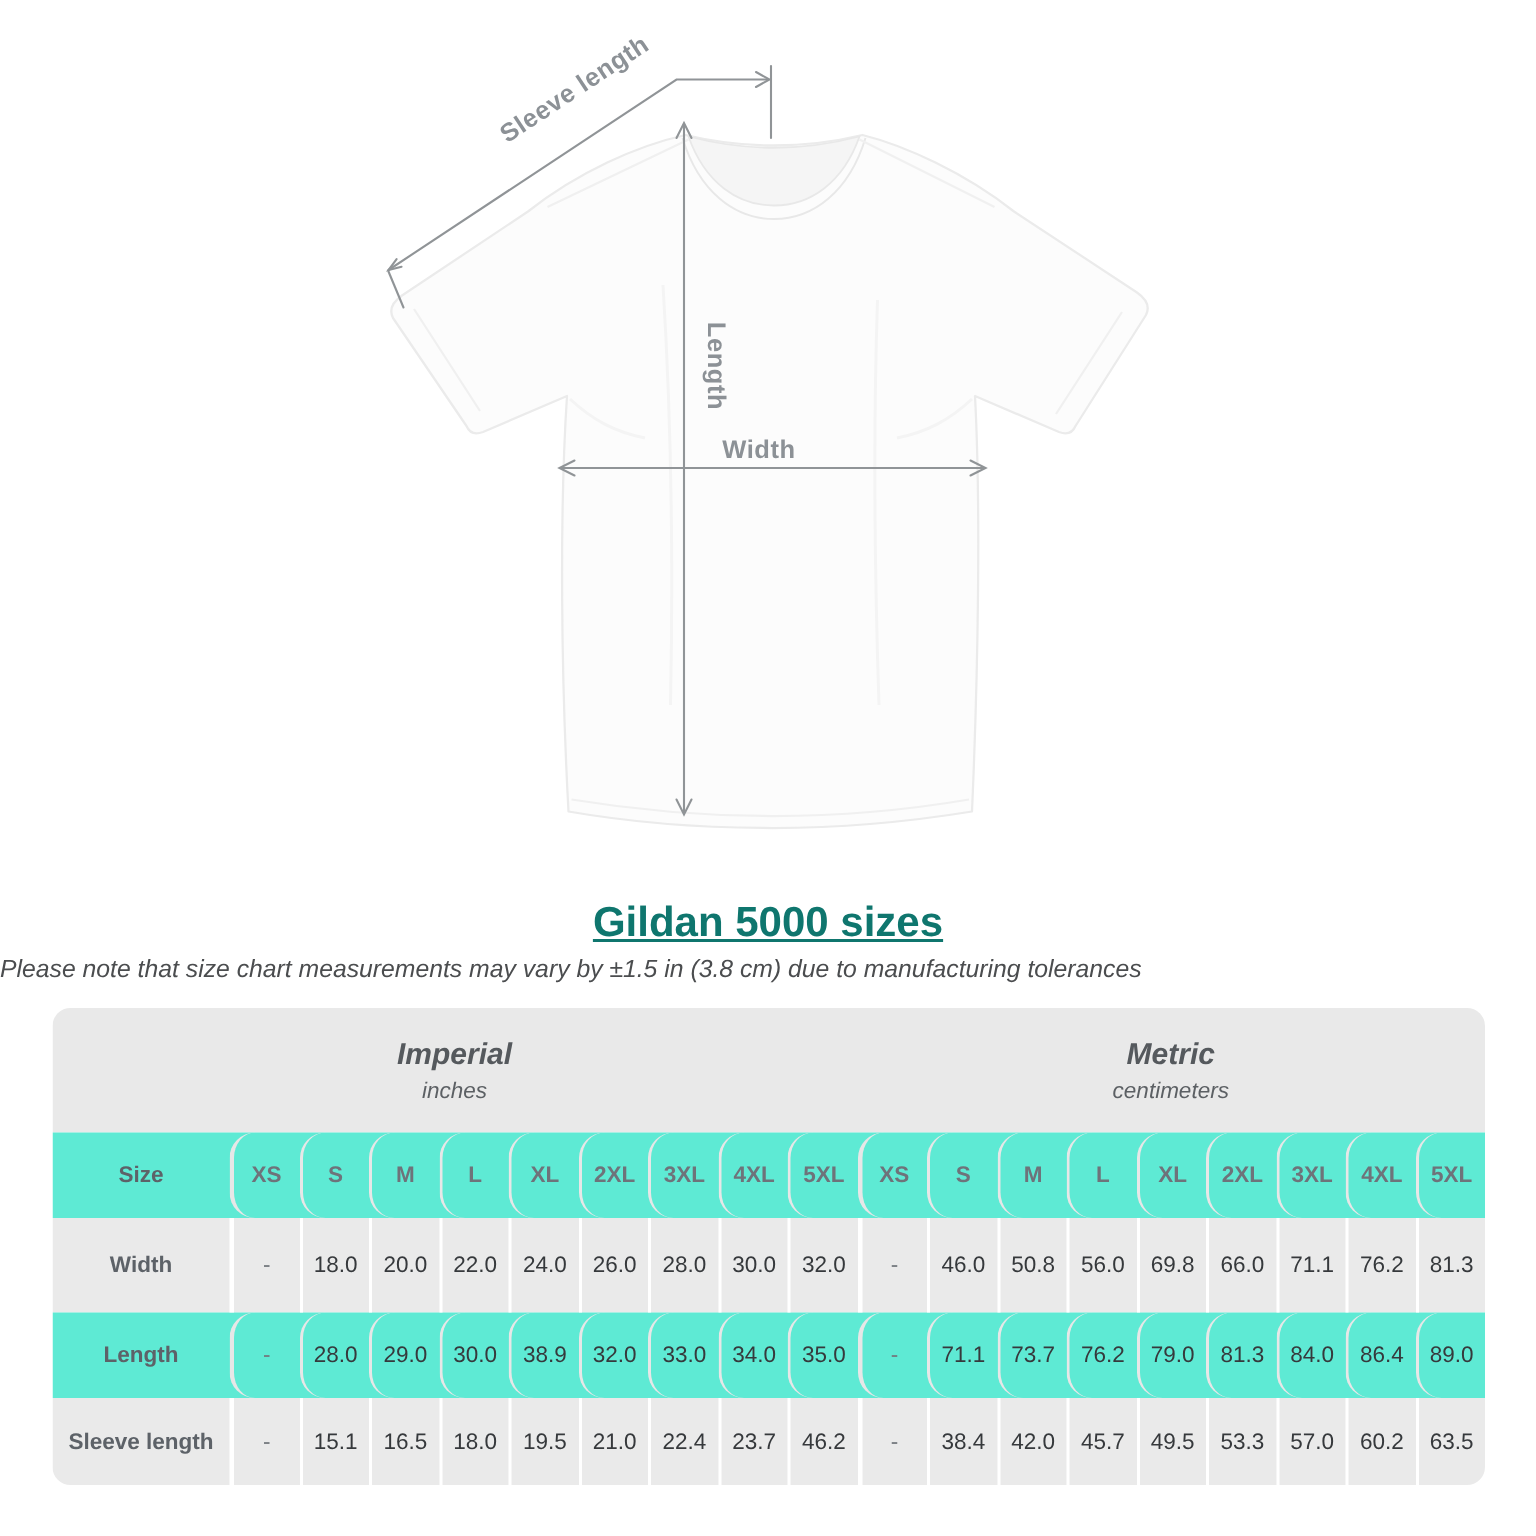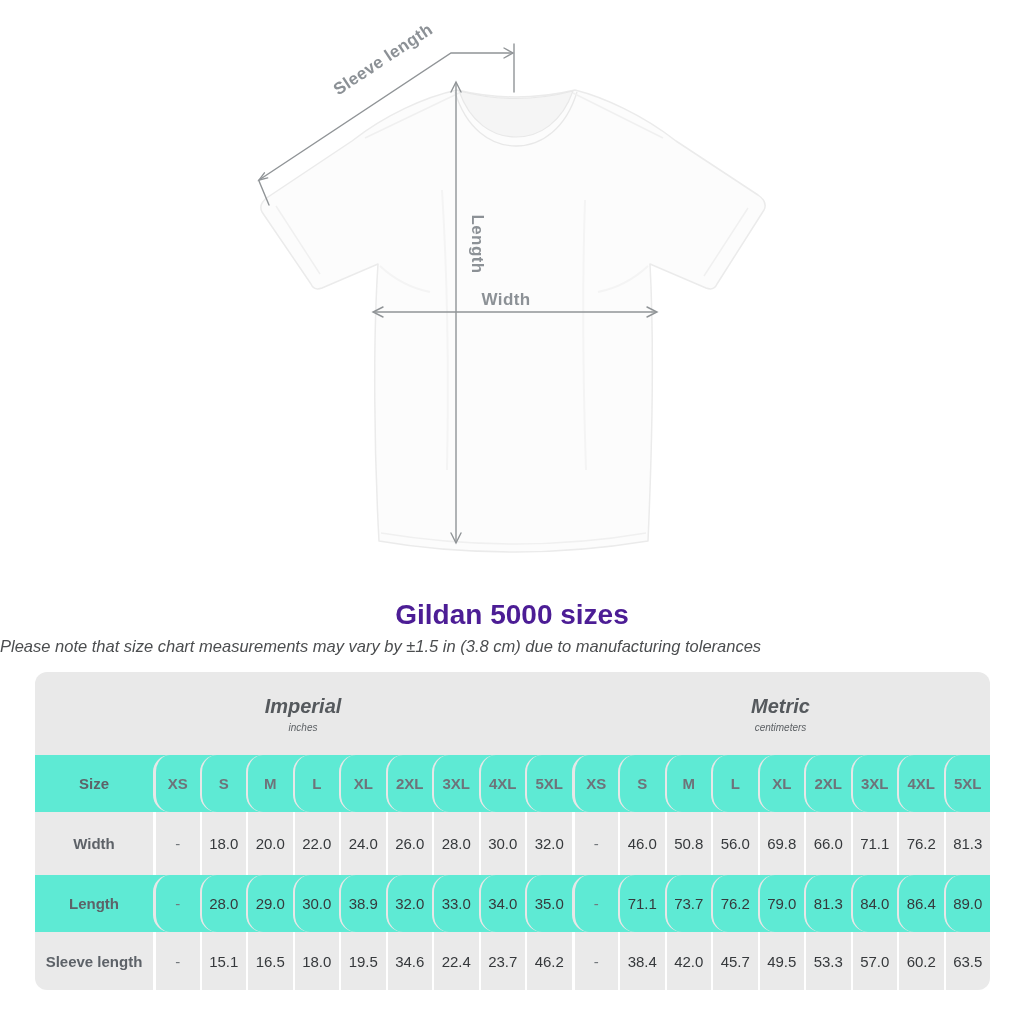--- a/index.html
+++ b/index.html
@@ -6,33 +6,33 @@
   html,body { background:#ffffff; }
   body { font-family:"Liberation Sans", sans-serif; }
   .page { position:relative; width:1024px; height:1024px; background:#ffffff; overflow:hidden; }
 
   
   .diagram { position:absolute; left:0; top:0; }
   .dim-label { fill:#8c9196; font-size:17px; font-weight:bold; letter-spacing:.4px; }
 
   
   .title { position:absolute; top:599px; left:0; width:100%; text-align:center;
-           font-size:28px; font-weight:bold; color:#4c1d95; }
+           font-size:28px; font-weight:bold; color:#0f766e;text-decoration:underline; }
   .subtitle { position:absolute; top:637px; left:0; width:100%; text-align:left;
               font-style:italic; font-size:16.5px; color:#4b4d4f; }
 
   
   .table-wrap { position:absolute; left:35px; top:672px; width:955px;
                 border-radius:12px; overflow:hidden; }
   .units-band { display:flex; height:83px; background:#e9e9e9;justify-content:flex-end; }
   .unit-cell { display:flex; flex-direction:column; align-items:center; justify-content:center; gap:4px; }
   .unit-cell.imperial { width:536px; }
   .unit-cell.metric   { width:419px; }
   .unit-label { font-size:20px; font-weight:bold; font-style:italic; color:#55595d; }
-  .unit-sub   { font-size:10px; font-style:italic; color:#5c6064; }
+  .unit-sub   { font-size:15px; font-style:italic; color:#5c6064; }
 
   .trow { display:grid; grid-template-columns:118px repeat(18, 1fr); }
   .r-gray  { background:#eaeaea; }
   .r-white { background:#5eead4; }
   .c { display:flex; align-items:center; justify-content:center; }
   .r-white .c:not(.lab) { border-left:2px solid #e7e7e7;border-radius:17px; }
   .r-gray  .c:not(.lab) { border-left:2px solid #ffffff; }
   .c.gsep { border-left-width:3px !important; }
   .hdr { font-weight:bold; font-size:15px; color:#6e737a; }
   .lab { font-weight:bold; font-size:15px; color:#5d6268; }
@@ -193,21 +193,21 @@
           <div class="c val">86.4</div>
           <div class="c val">89.0</div>
         </div>
         <div class="trow r-gray" style="height: 58px;">
           <div class="c lab">Sleeve length</div>
           <div class="c val gsep dash">-</div>
           <div class="c val">15.1</div>
           <div class="c val">16.5</div>
           <div class="c val">18.0</div>
           <div class="c val">19.5</div>
-          <div class="c val">34.6</div>
+          <div class="c val">21.0</div>
           <div class="c val">22.4</div>
           <div class="c val">23.7</div>
           <div class="c val">46.2</div>
           <div class="c val gsep dash">-</div>
           <div class="c val">38.4</div>
           <div class="c val">42.0</div>
           <div class="c val">45.7</div>
           <div class="c val">49.5</div>
           <div class="c val">53.3</div>
           <div class="c val">57.0</div>

